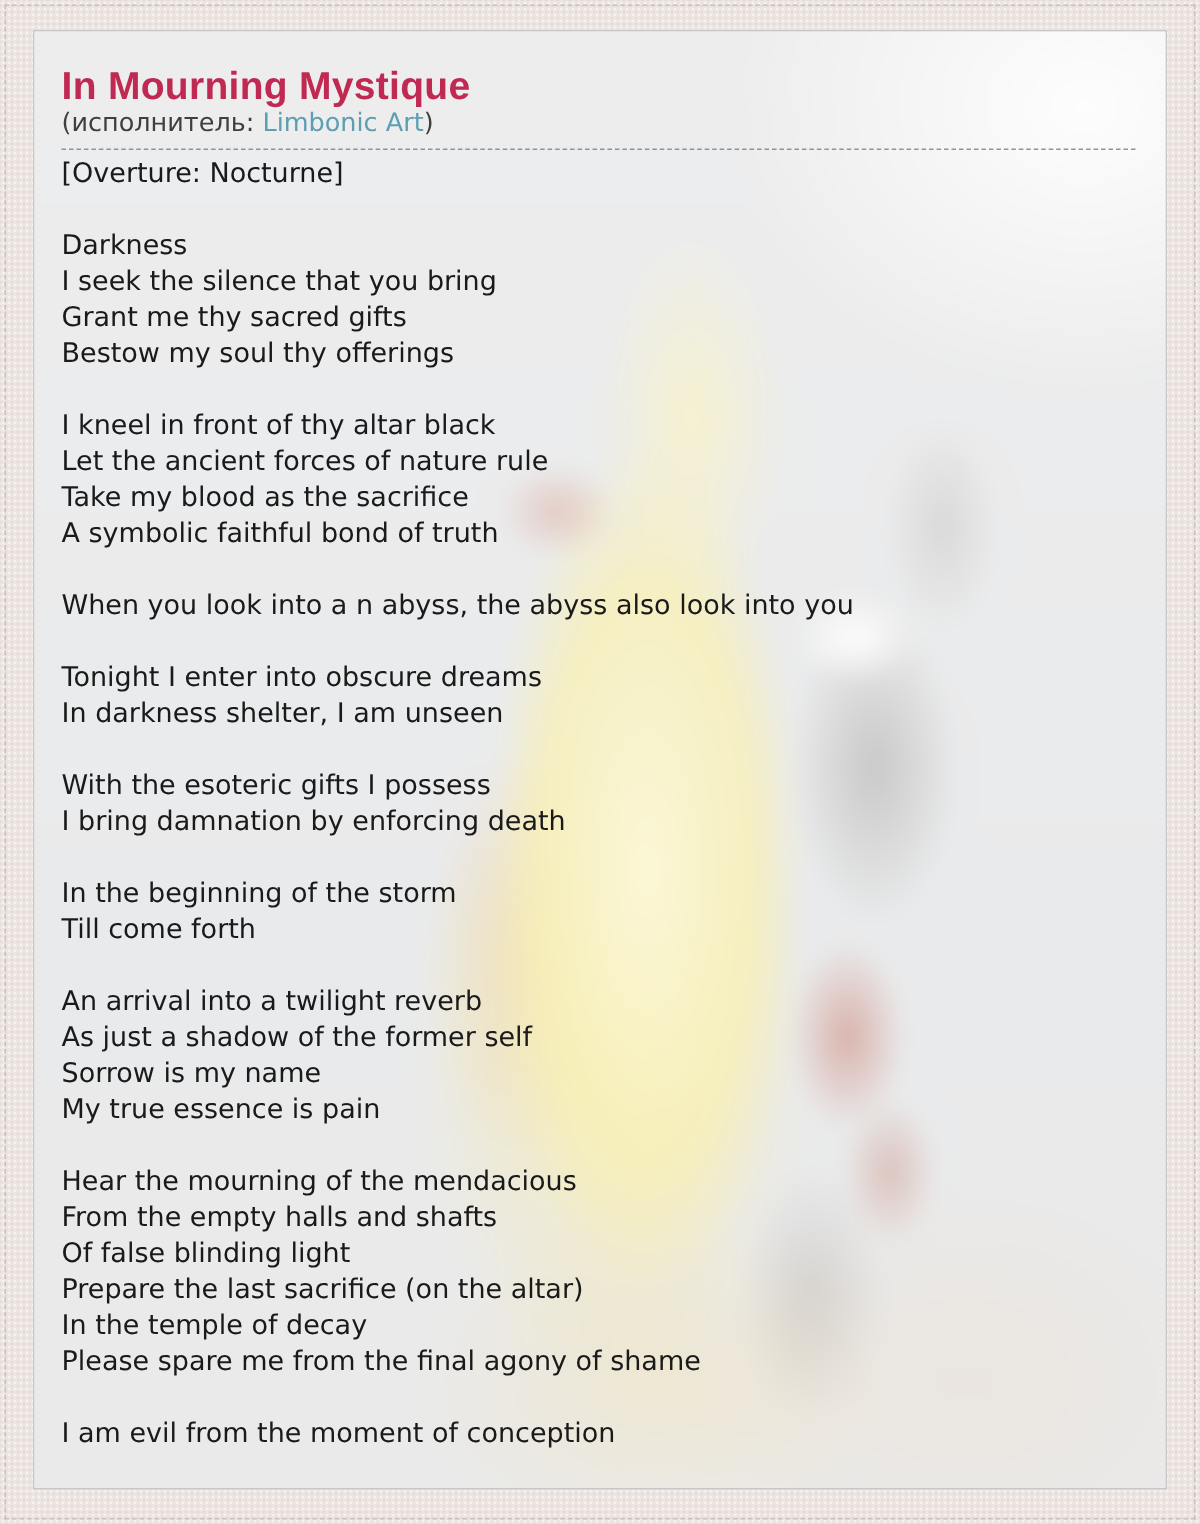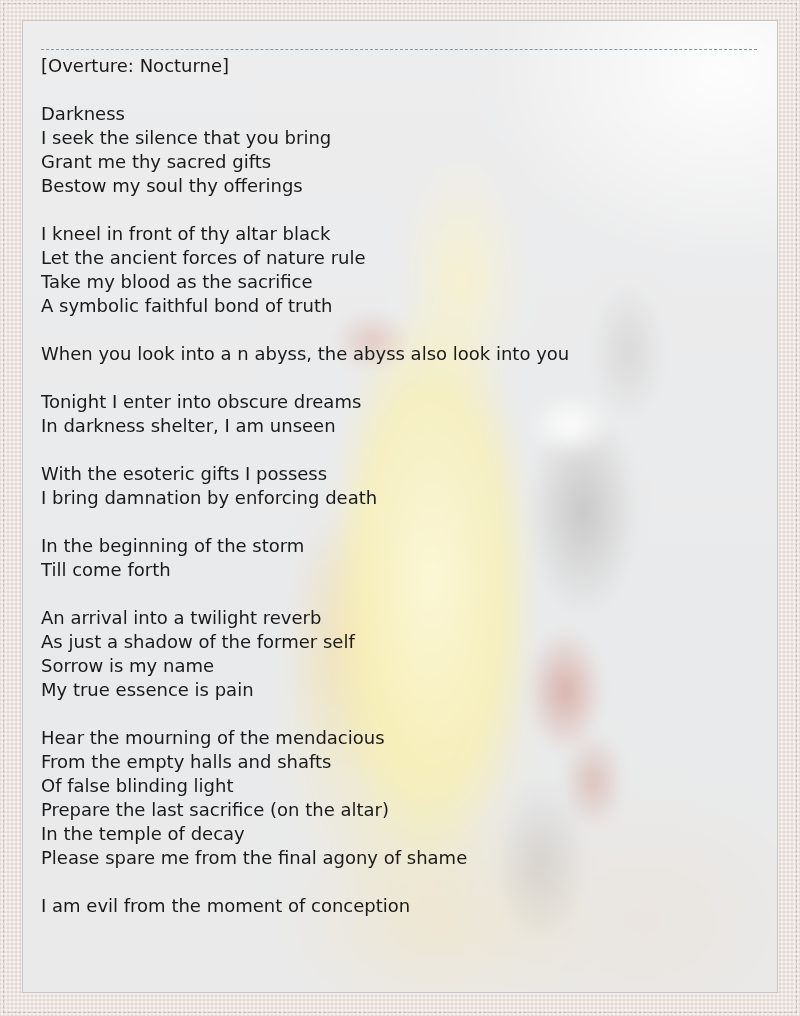--- a/index.html
+++ b/index.html
@@ -97,20 +97,24 @@
 <body>
 
 <div class="page-frame">
   <div class="frame-stitch"></div>
 
   <div class="lyrics-card">
     <div class="fire-bg"></div>
 
     <div class="card-content">
       <div class="song-header">
+        <h1 class="song-title">In Mourning Mystique</h1>
+        <div class="artist-line">
+          <span>(исполнитель: </span><a class="artist-link">Limbonic Art</a><span>)</span>
+        </div>
       </div>
 
       <div class="lyrics-text">[Overture: Nocturne]
 
 Darkness
 I seek the silence that you bring
 Grant me thy sacred gifts
 Bestow my soul thy offerings
 
 I kneel in front of thy altar black

